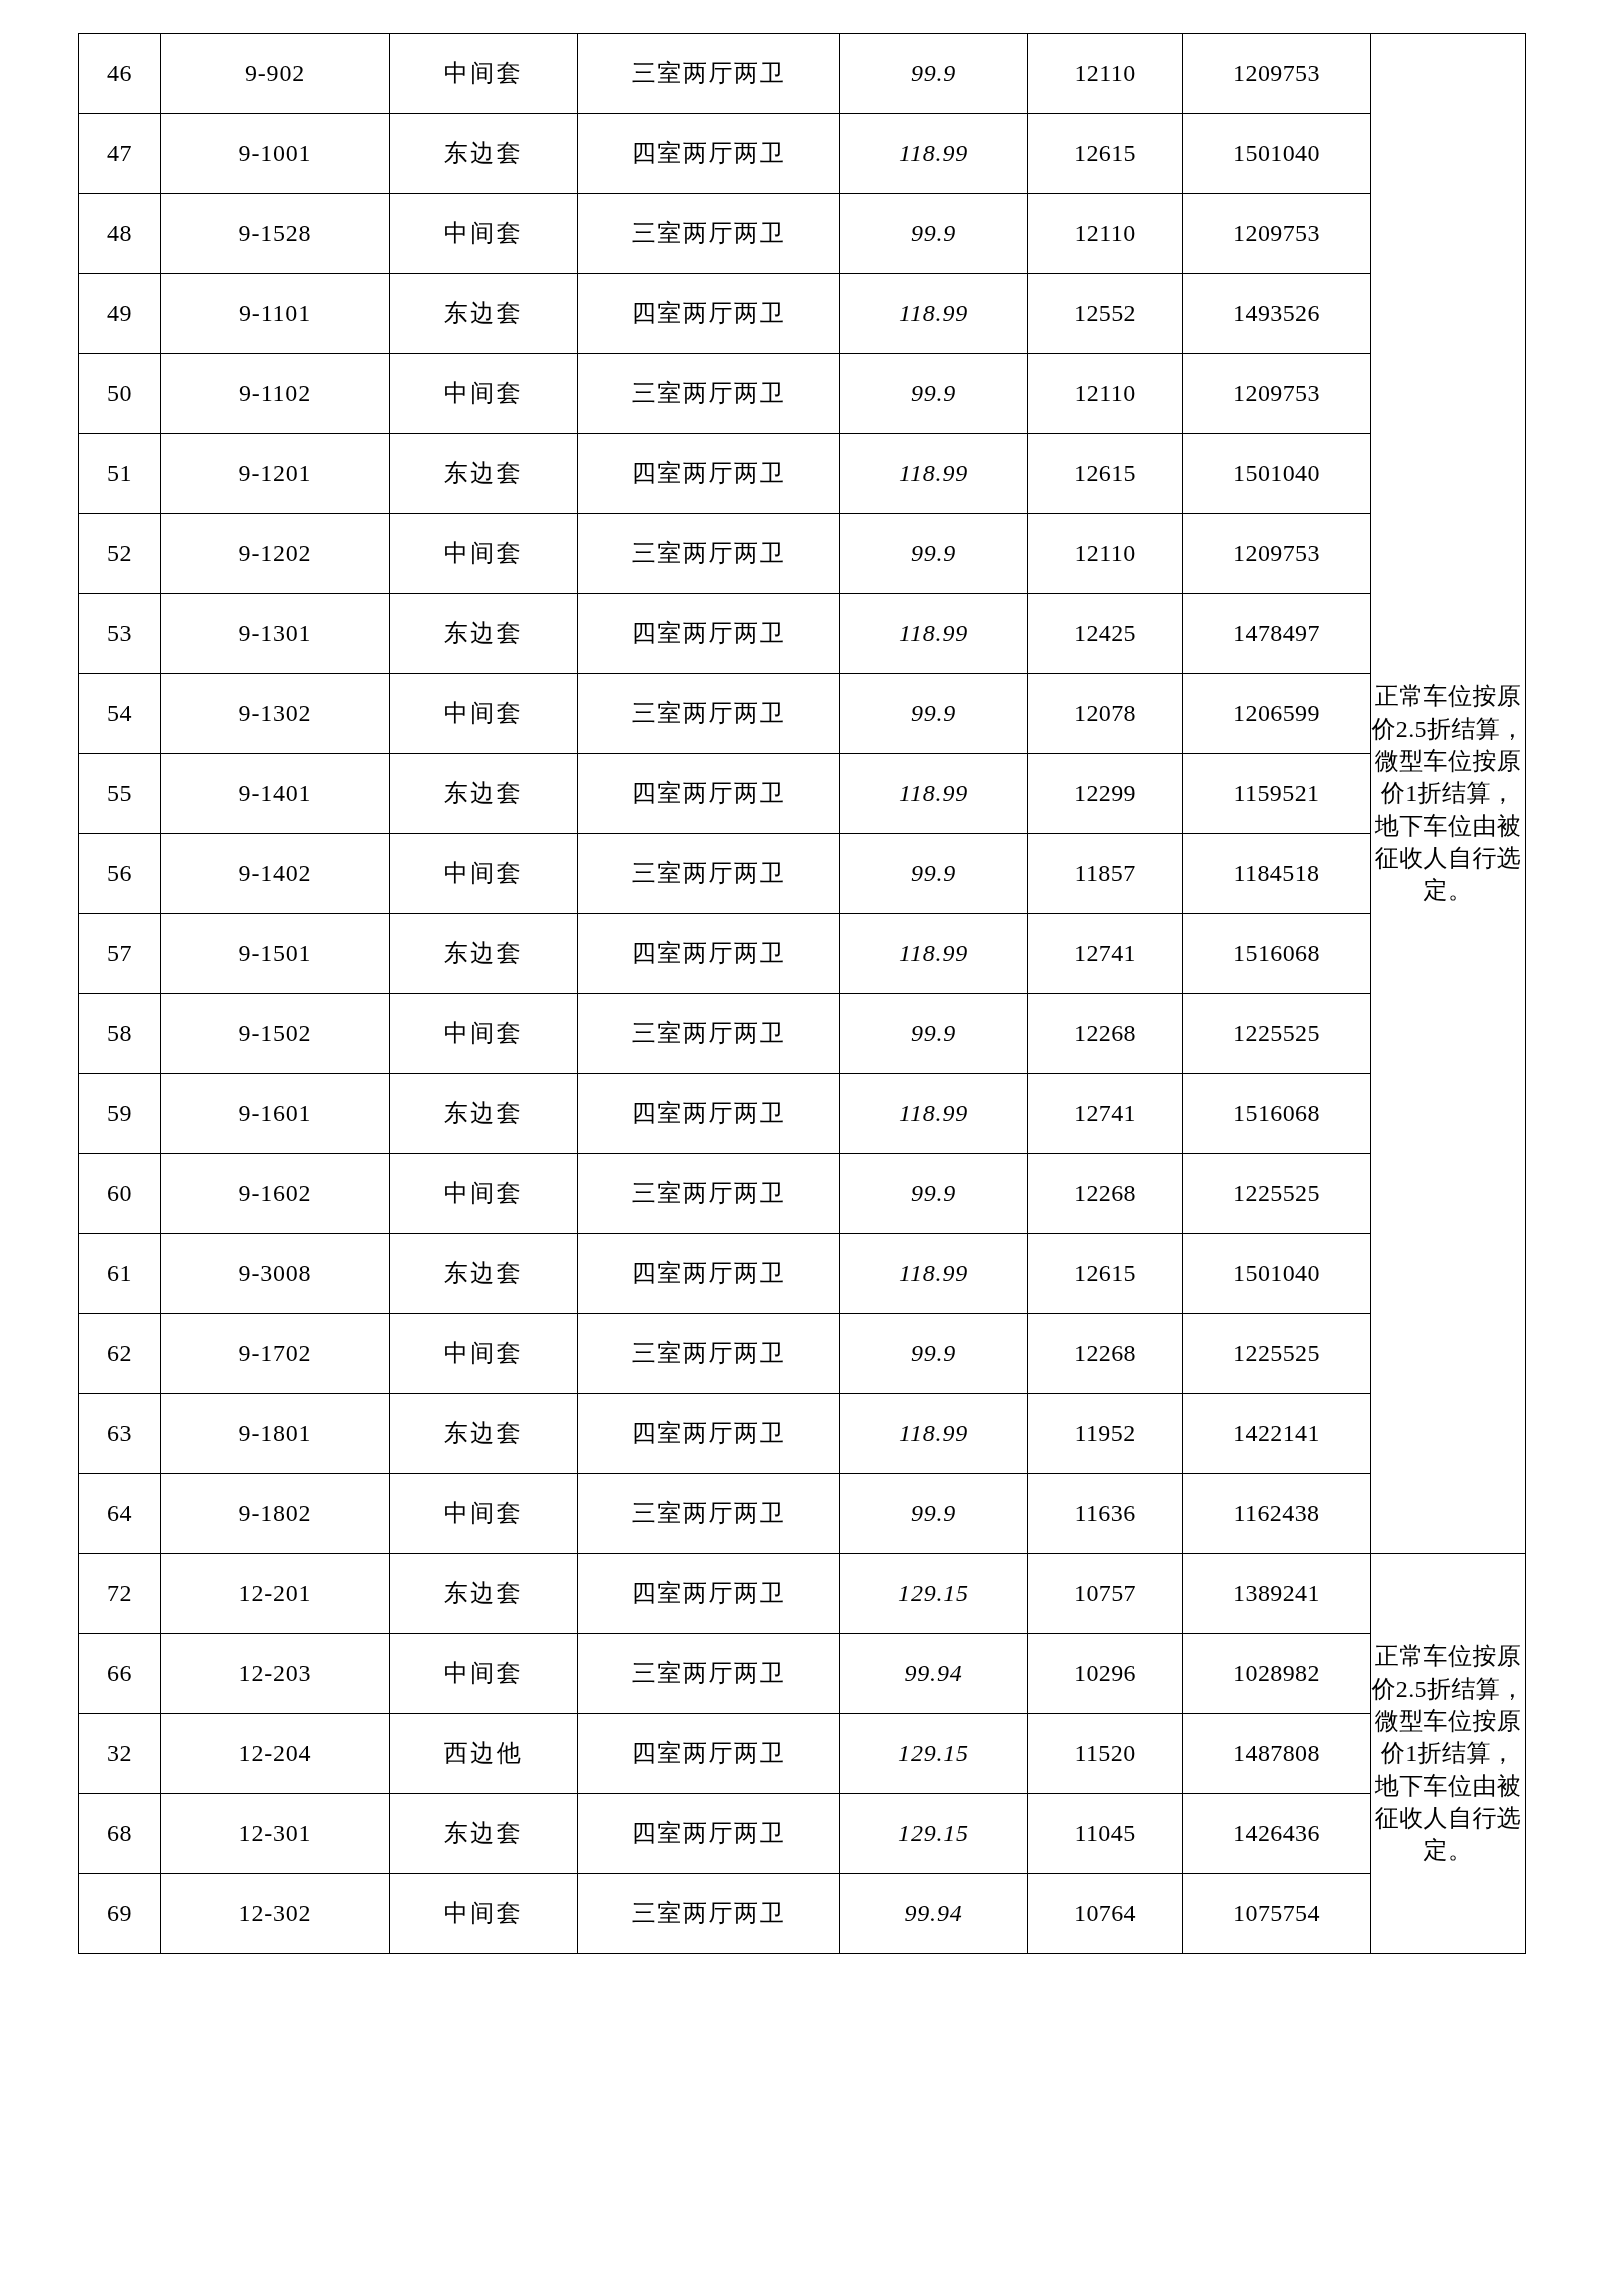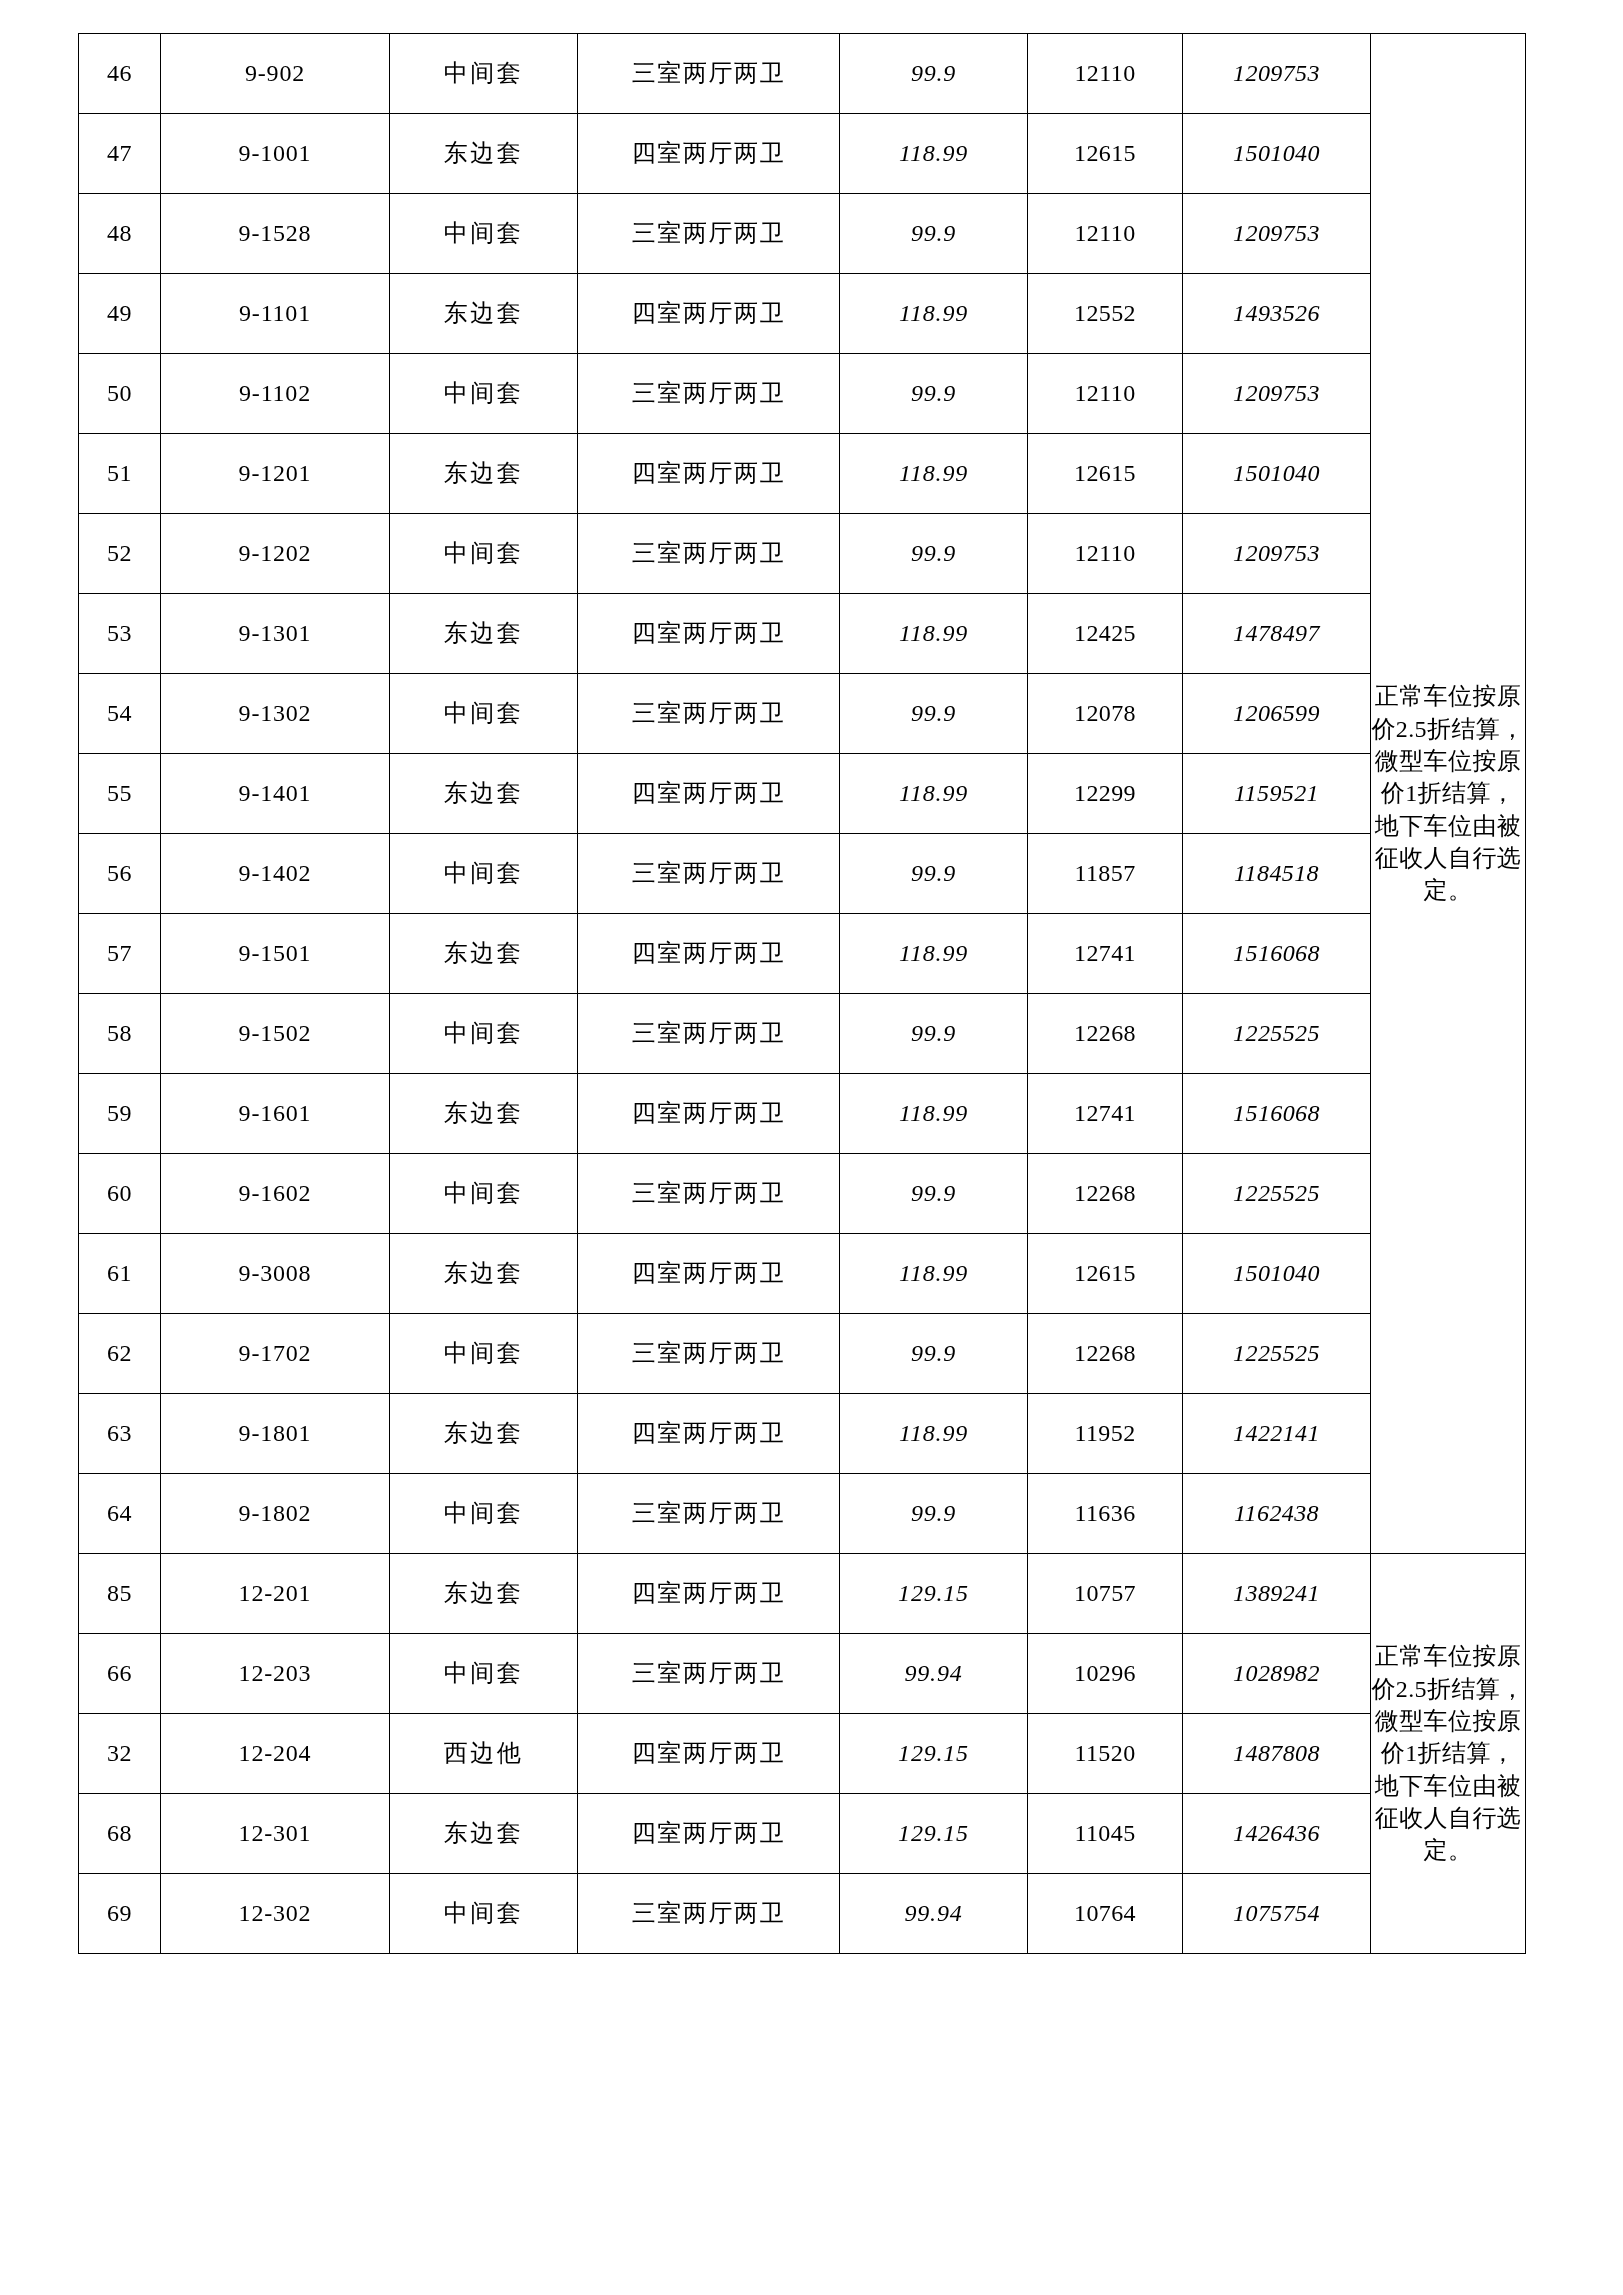--- a/index.html
+++ b/index.html
@@ -72,21 +72,20 @@
     letter-spacing: 0.8px;
     font-style: italic;
   }
   td.unit {
     font-size: 24.5px;
     letter-spacing: 0.4px;
   }
   td.total {
     font-size: 24.5px;
     letter-spacing: 0.4px;
-    font-style: italic;
   }
 
   td.note {
     border-left: 1.6px solid #000000;
     border-top: none;
     border-bottom: none;
     border-right: none;
     font-size: 22px;
     line-height: 1.45;
     letter-spacing: 0.4px;
@@ -303,21 +302,21 @@
         <td class="idx">64</td>
         <td class="room">9-1802</td>
         <td class="type">中间套</td>
         <td class="layout">三室两厅两卫</td>
         <td class="area">99.9</td>
         <td class="unit">11636</td>
         <td class="total">1162438</td>
       </tr>
 
       <tr>
-        <td class="idx">85</td>
+        <td class="idx">72</td>
         <td class="room">12-201</td>
         <td class="type">东边套</td>
         <td class="layout">四室两厅两卫</td>
         <td class="area">129.15</td>
         <td class="unit">10757</td>
         <td class="total">1389241</td>
         <td class="note" rowspan="5">
             <span class="note-text">正常车位按原价2.5折结算，微型车位按原价1折结算，地下车位由被征收人自行选定。</span>
           </td>
       </tr>

